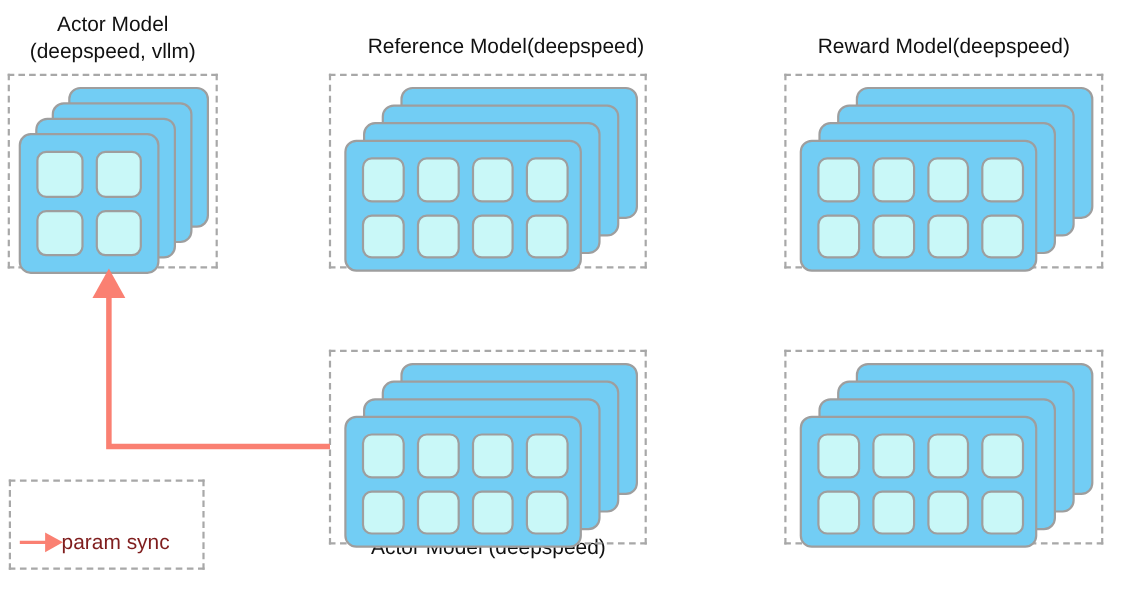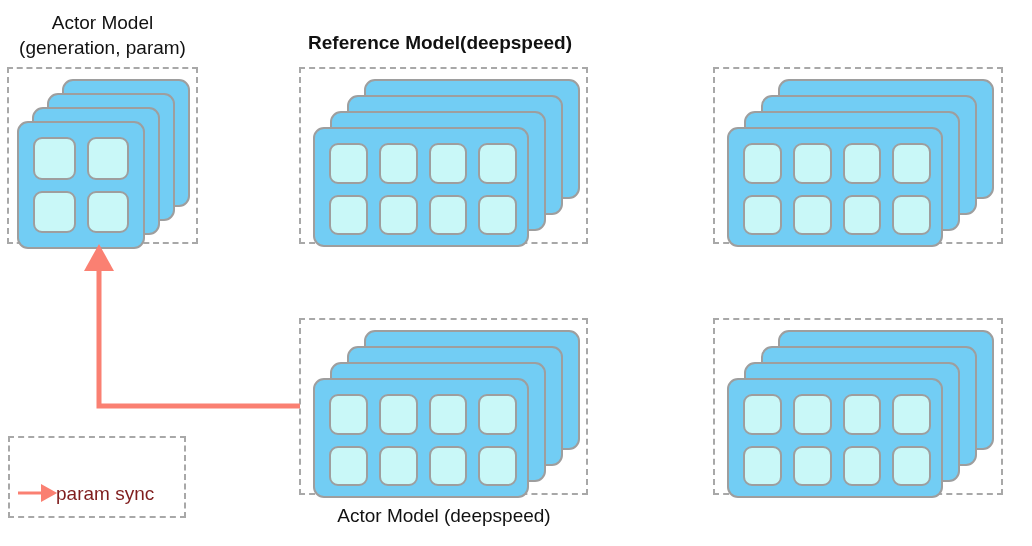--- a/index.html
+++ b/index.html
@@ -85,26 +85,27 @@
     line-height: 22px;
     color: #7f1d1d;
   }
 </style>
 </head>
 <body>
 
 <div class="stage">
 
   <div class="caption" style="left:0px; top:10px; width:205px;">Actor Model
-(generation, param)</div>
-
-  <div class="caption" style="left:280px; top:30px; width:320px;font-weight:bold;">Reference Model(deepspeed)</div>
-
-
-  <div class="caption" style="left:284px; top:503px; width:320px;">Actor Model (deepspeed)</div>
+(deepspeed, vllm)</div>
+
+  <div class="caption" style="left:300px; top:30px; width:320px;">Reference Model(deepspeed)</div>
+
+  <div class="caption" style="left:698px; top:30px; width:320px;">Reward Model(deepspeed)</div>
+
+  <div class="caption" style="left:284px; top:486px; width:320px;">Actor Model (deepspeed)</div>
 
 
   <div class="group-box" style="left:7px; top:67px; width:191px; height:177px;"></div>
 
   <div class="stack" style="left:7px; top:67px; width:191px; height:177px;">
     <div class="card" style="left:55px; top:12px; width:128px; height:128px;"></div>
     <div class="card" style="left:40px; top:26px; width:128px; height:128px;"></div>
     <div class="card" style="left:25px; top:40px; width:128px; height:128px;"></div>
     <div class="card" style="left:10px; top:54px; width:128px; height:128px;">
       <div class="card-grid" style="left:14px; top:14px; width:96px; height:96px;

